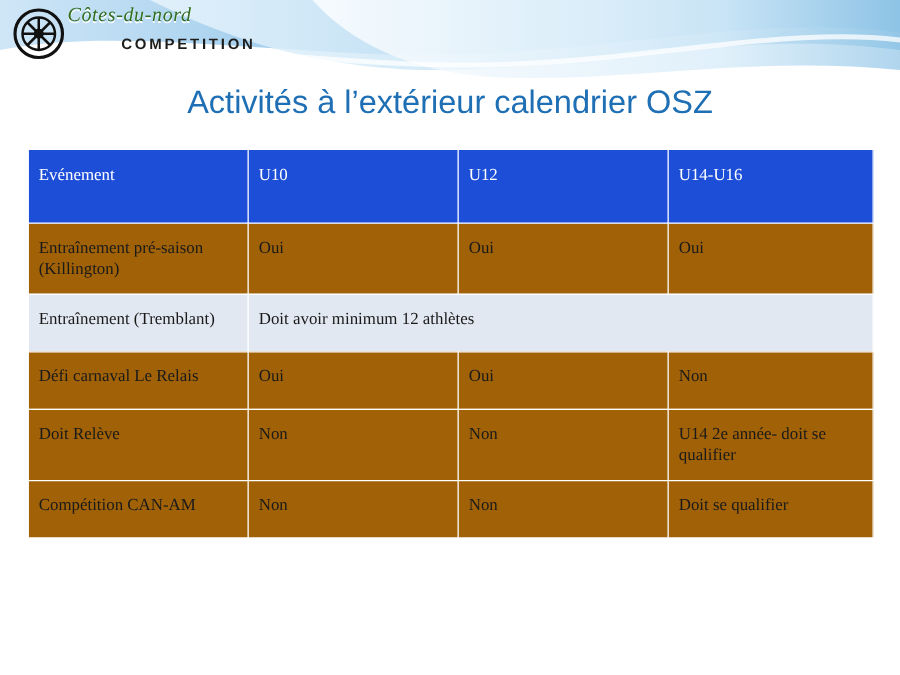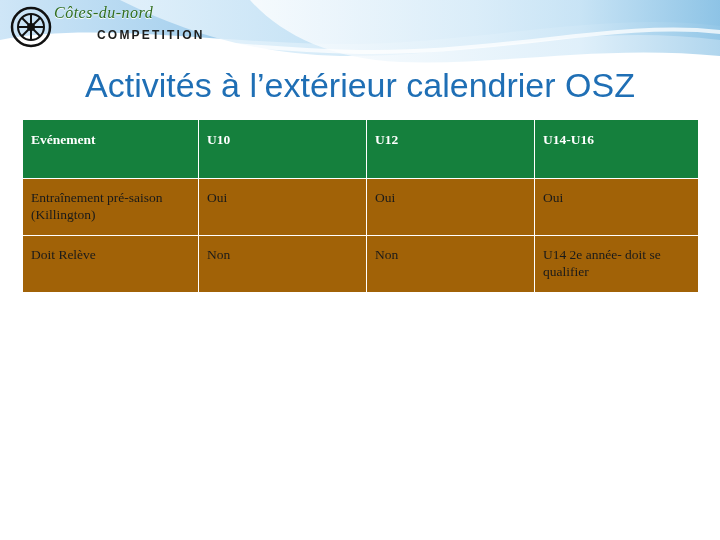--- a/index.html
+++ b/index.html
@@ -65,21 +65,21 @@
   }
 
   
   .page-title {
     position: absolute;
     top: 66px;
     left: 0;
     width: 720px;
     text-align: center;
     font-family: "Liberation Sans", sans-serif;
-    font-size: 34px;
+    font-size: 26px;
     color: #1f6fb5;
     letter-spacing: 0px;
     white-space: nowrap;
   }
 
   
   table.calendar {
     position: absolute;
     top: 119px;
     left: 22px;
@@ -97,23 +97,23 @@
   table.calendar td {
     border: 1px solid #ffffff;
     text-align: left;
     vertical-align: top;
     padding: 11px 8px 11px 8px;
     font-size: 13.5px;
     color: #1a1a1a;
     line-height: 1.25;
   }
   table.calendar thead th {
-    background: #15803d;
+    background: #1d4ed8;
     color: #ffffff;
-    font-weight: bold;
+    font-weight: normal;
     height: 34px;
     padding-top: 12px;
     padding-bottom: 12px;
   }
   table.calendar tbody tr.band-a td { background: #a16207; }
   table.calendar tbody tr.band-b td { background: #e2e8f1; }
 
   td.merged {
     text-align: center;
     vertical-align: top;
@@ -185,20 +185,36 @@
       <th>U14-U16</th>
     </tr>
   </thead>
   <tbody>
     <tr class="band-a row-h-tall">
       <td>Entraînement pré-saison (Killington)</td>
       <td>Oui</td>
       <td>Oui</td>
       <td>Oui</td>
     </tr>
+    <tr class="band-b row-h-tall">
+      <td>Entraînement (Tremblant)</td>
+      <td class="merged" colspan="3">Doit avoir minimum 12 athlètes</td>
+    </tr>
+    <tr class="band-a row-h-tall">
+      <td>Défi carnaval Le Relais</td>
+      <td>Oui</td>
+      <td>Oui</td>
+      <td>Non</td>
+    </tr>
     <tr class="band-a row-h-tall">
       <td>Doit Relève</td>
       <td>Non</td>
       <td>Non</td>
       <td>U14 2e année- doit se qualifier</td>
+    </tr>
+    <tr class="band-a row-h-tall">
+      <td>Compétition CAN-AM</td>
+      <td>Non</td>
+      <td>Non</td>
+      <td>Doit se qualifier</td>
     </tr>
   </tbody>
 </table>
 
 </body></html>

